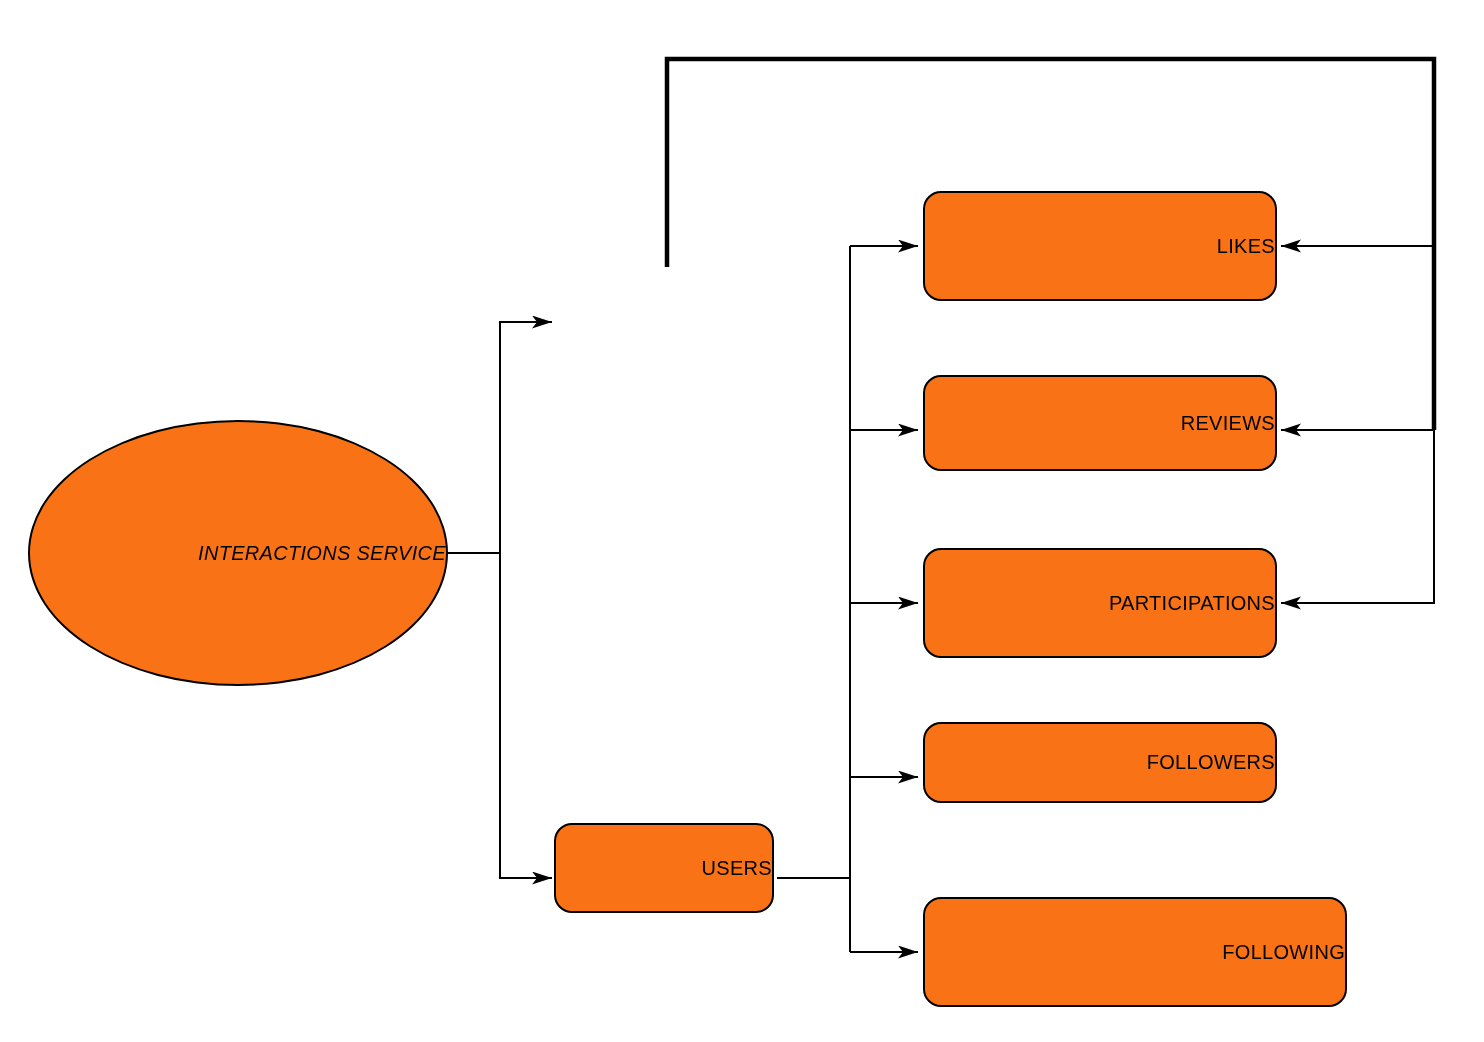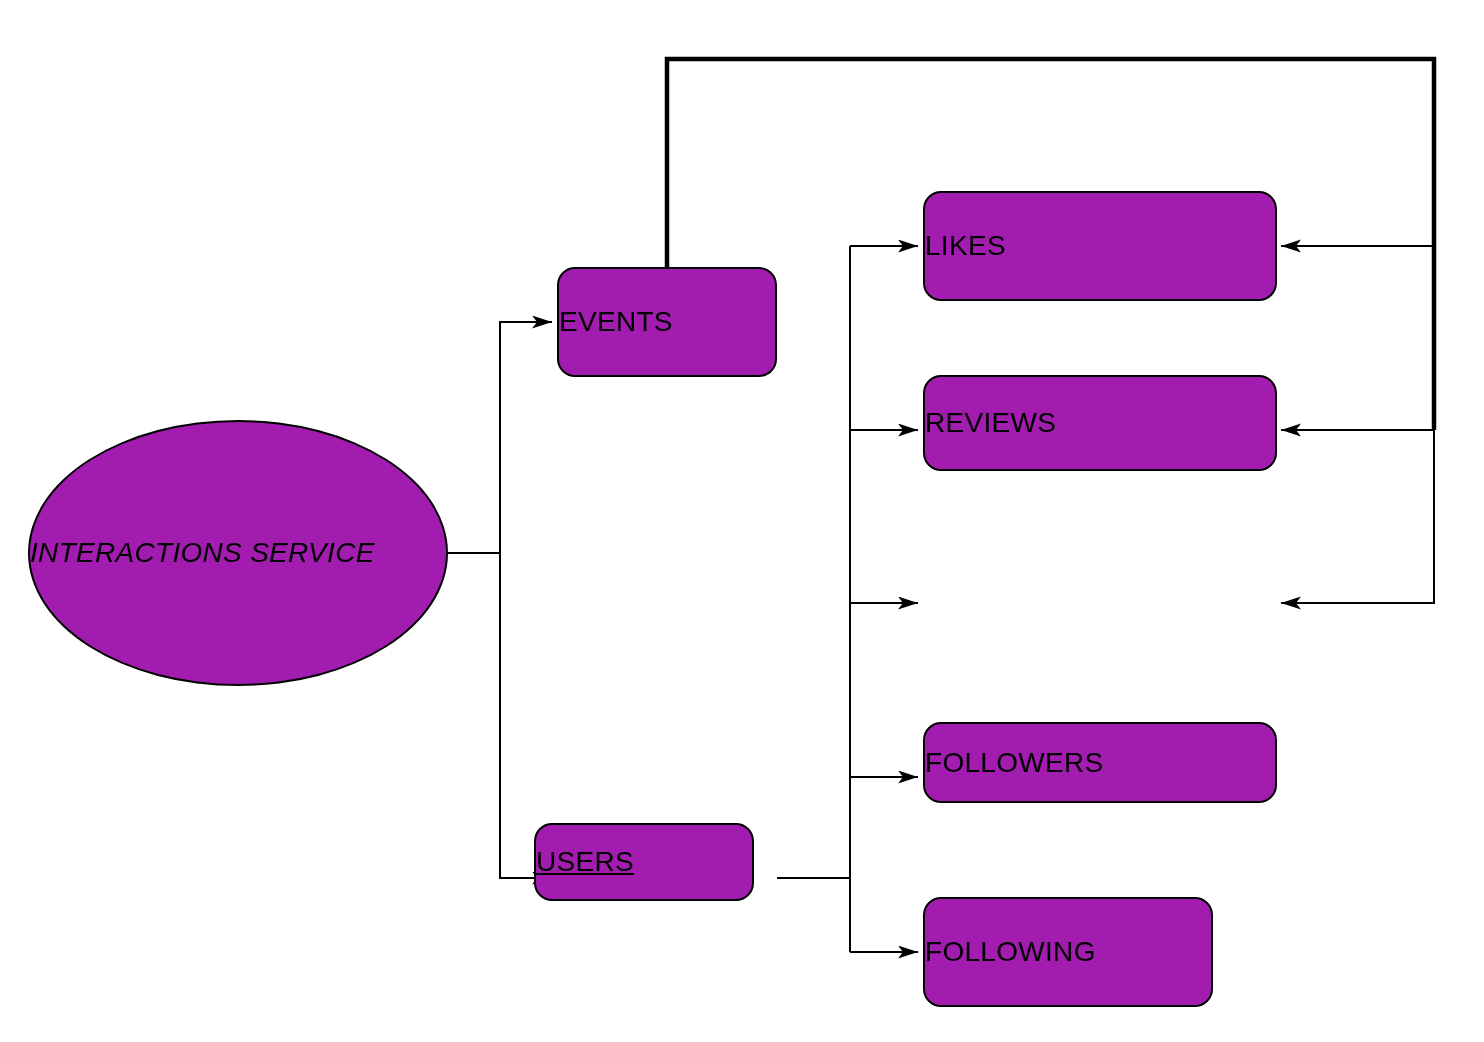--- a/index.html
+++ b/index.html
@@ -28,44 +28,44 @@
     stroke: #000000;
     stroke-width: 2;
   }
   .edges-svg polyline.thick {
     stroke-width: 4.5;
   }
   .node {
     position: absolute;
     box-sizing: border-box;
     border: 2px solid #000000;
-    background: #a21caf;
+    background: #f97316;
     display: flex;
     align-items: center;
-    justify-content: flex-start;
-    font-size: 28px;
+    justify-content: flex-end;
+    font-size: 20px;
     letter-spacing: 0.3px;
     text-align: center;
     white-space: nowrap;
   }
   .rounded {
     border-radius: 18px;
   }
   .ellipse {
     border-radius: 50%;
     font-style: italic;
   }
   .node-service        { left: 28px;  top: 420px; width: 420px; height: 266px; }
   .node-events         { left: 557px; top: 267px; width: 220px; height: 110px; }
-  .node-users          { left: 534px; top: 823px; width: 220px; height: 78px; text-decoration: underline; }
+  .node-users          { left: 554px; top: 823px; width: 220px; height: 90px; }
   .node-likes          { left: 923px; top: 191px; width: 354px; height: 110px; }
   .node-reviews        { left: 923px; top: 375px; width: 354px; height: 96px; }
   .node-participations { left: 923px; top: 548px; width: 354px; height: 110px; }
   .node-followers      { left: 923px; top: 722px; width: 354px; height: 81px; }
-  .node-following      { left: 923px; top: 897px; width: 290px; height: 110px; }
+  .node-following      { left: 923px; top: 897px; width: 424px; height: 110px; }
 </style>
 </head>
 <body>
 
 <div class="canvas">
 
   <svg class="edges-svg" viewBox="0 0 1484 1042" xmlns="http://www.w3.org/2000/svg">
     <defs>
       <marker id="arrow" markerUnits="userSpaceOnUse" markerWidth="22" markerHeight="15" refX="20" refY="6.5" orient="auto">
         <path d="M0,0 L20,6.5 L0,13 L5,6.5 Z" fill="#000000"></path>
@@ -91,36 +91,36 @@
 
     <polyline points="1434,246 1281,246" marker-end="url(#arrow)"></polyline>
     <polyline points="1434,430 1281,430" marker-end="url(#arrow)"></polyline>
     <polyline points="1434,430 1434,603 1281,603" marker-end="url(#arrow)"></polyline>
   </svg>
 
   <div class="node ellipse node-service">
     <span>INTERACTIONS SERVICE</span>
   </div>
 
-  <div class="node rounded node-events">
-    <span>EVENTS</span>
-  </div>
 
   <div class="node rounded node-users">
     <span>USERS</span>
   </div>
 
   <div class="node rounded node-likes">
     <span>LIKES</span>
   </div>
 
   <div class="node rounded node-reviews">
     <span>REVIEWS</span>
   </div>
 
+  <div class="node rounded node-participations">
+    <span>PARTICIPATIONS</span>
+  </div>
 
   <div class="node rounded node-followers">
     <span>FOLLOWERS</span>
   </div>
 
   <div class="node rounded node-following">
     <span>FOLLOWING</span>
   </div>
 
 </div>

